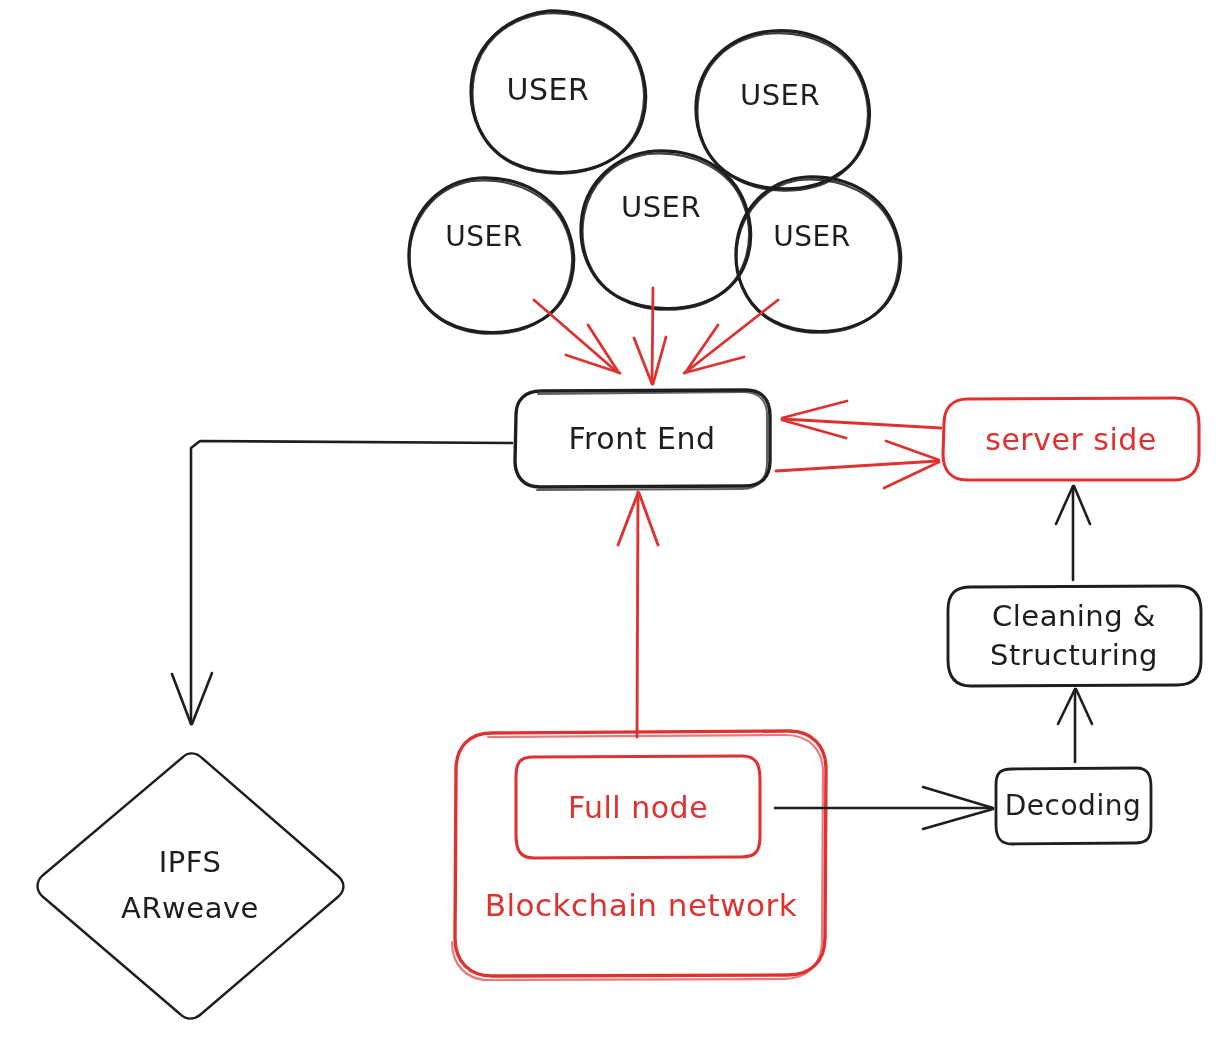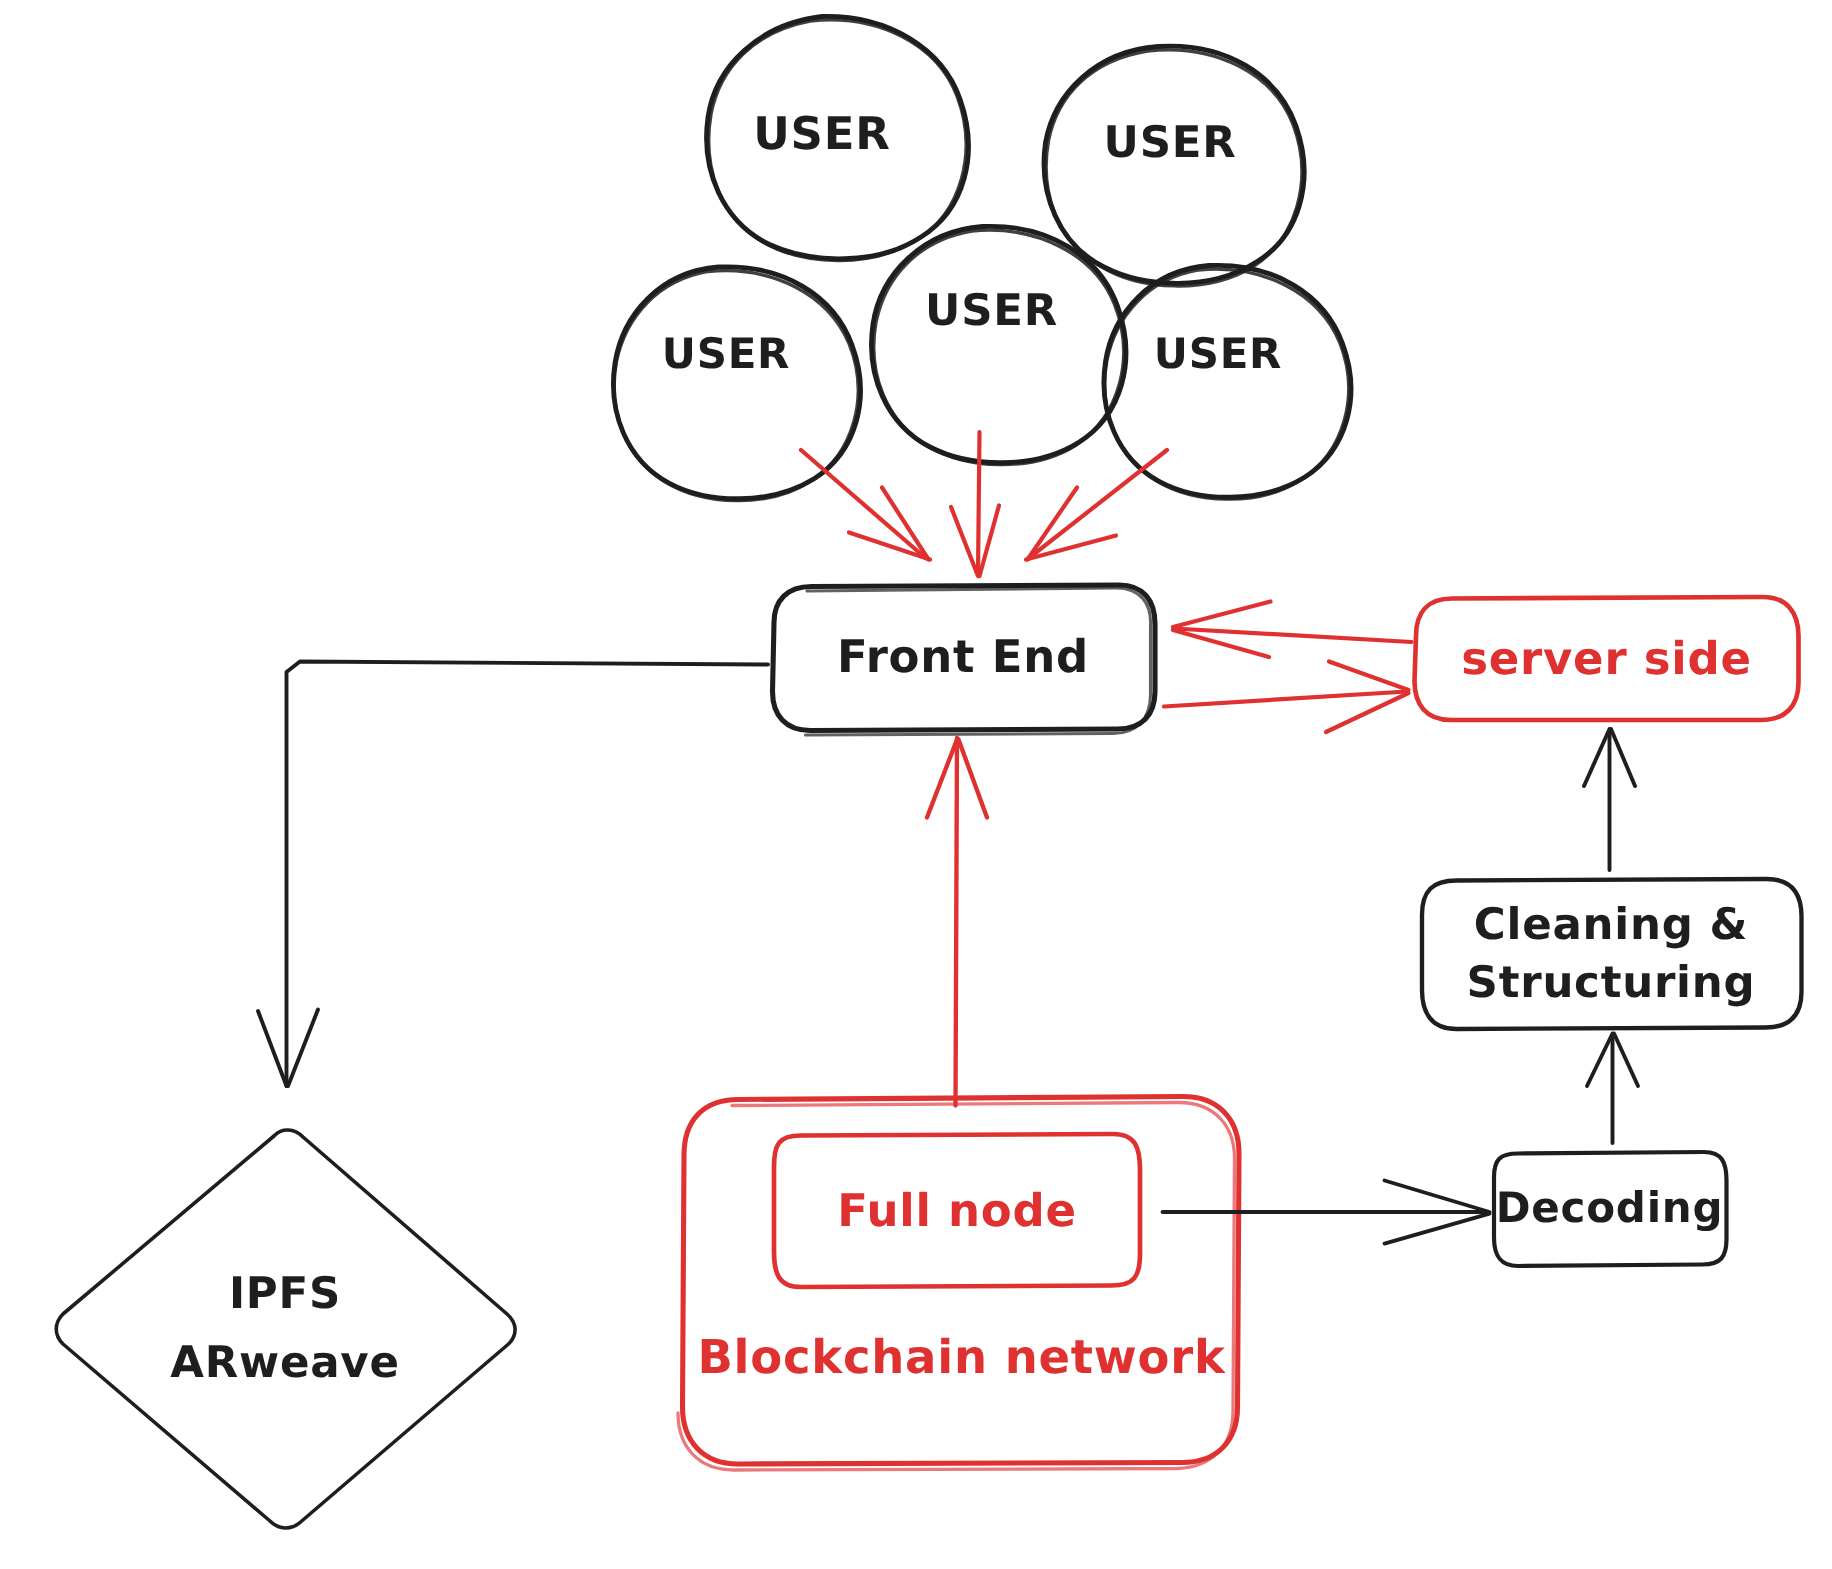--- a/index.html
+++ b/index.html
@@ -12,21 +12,20 @@
     width: 1221px;
     height: 1046px;
     font-family: "DejaVu Sans", sans-serif;
     overflow: hidden;
   }
   #diagram-root {
     position: relative;
     width: 1179px;
     height: 1046px;
     background: #ffffff;
-    font-weight: bold;
   }
   svg#diagram-canvas {
     position: absolute;
     top: 0; left: 0;
     width: 1221px;
     height: 1046px;
   }
   .sketch-stroke {
     fill: none;
     stroke-linecap: round;

